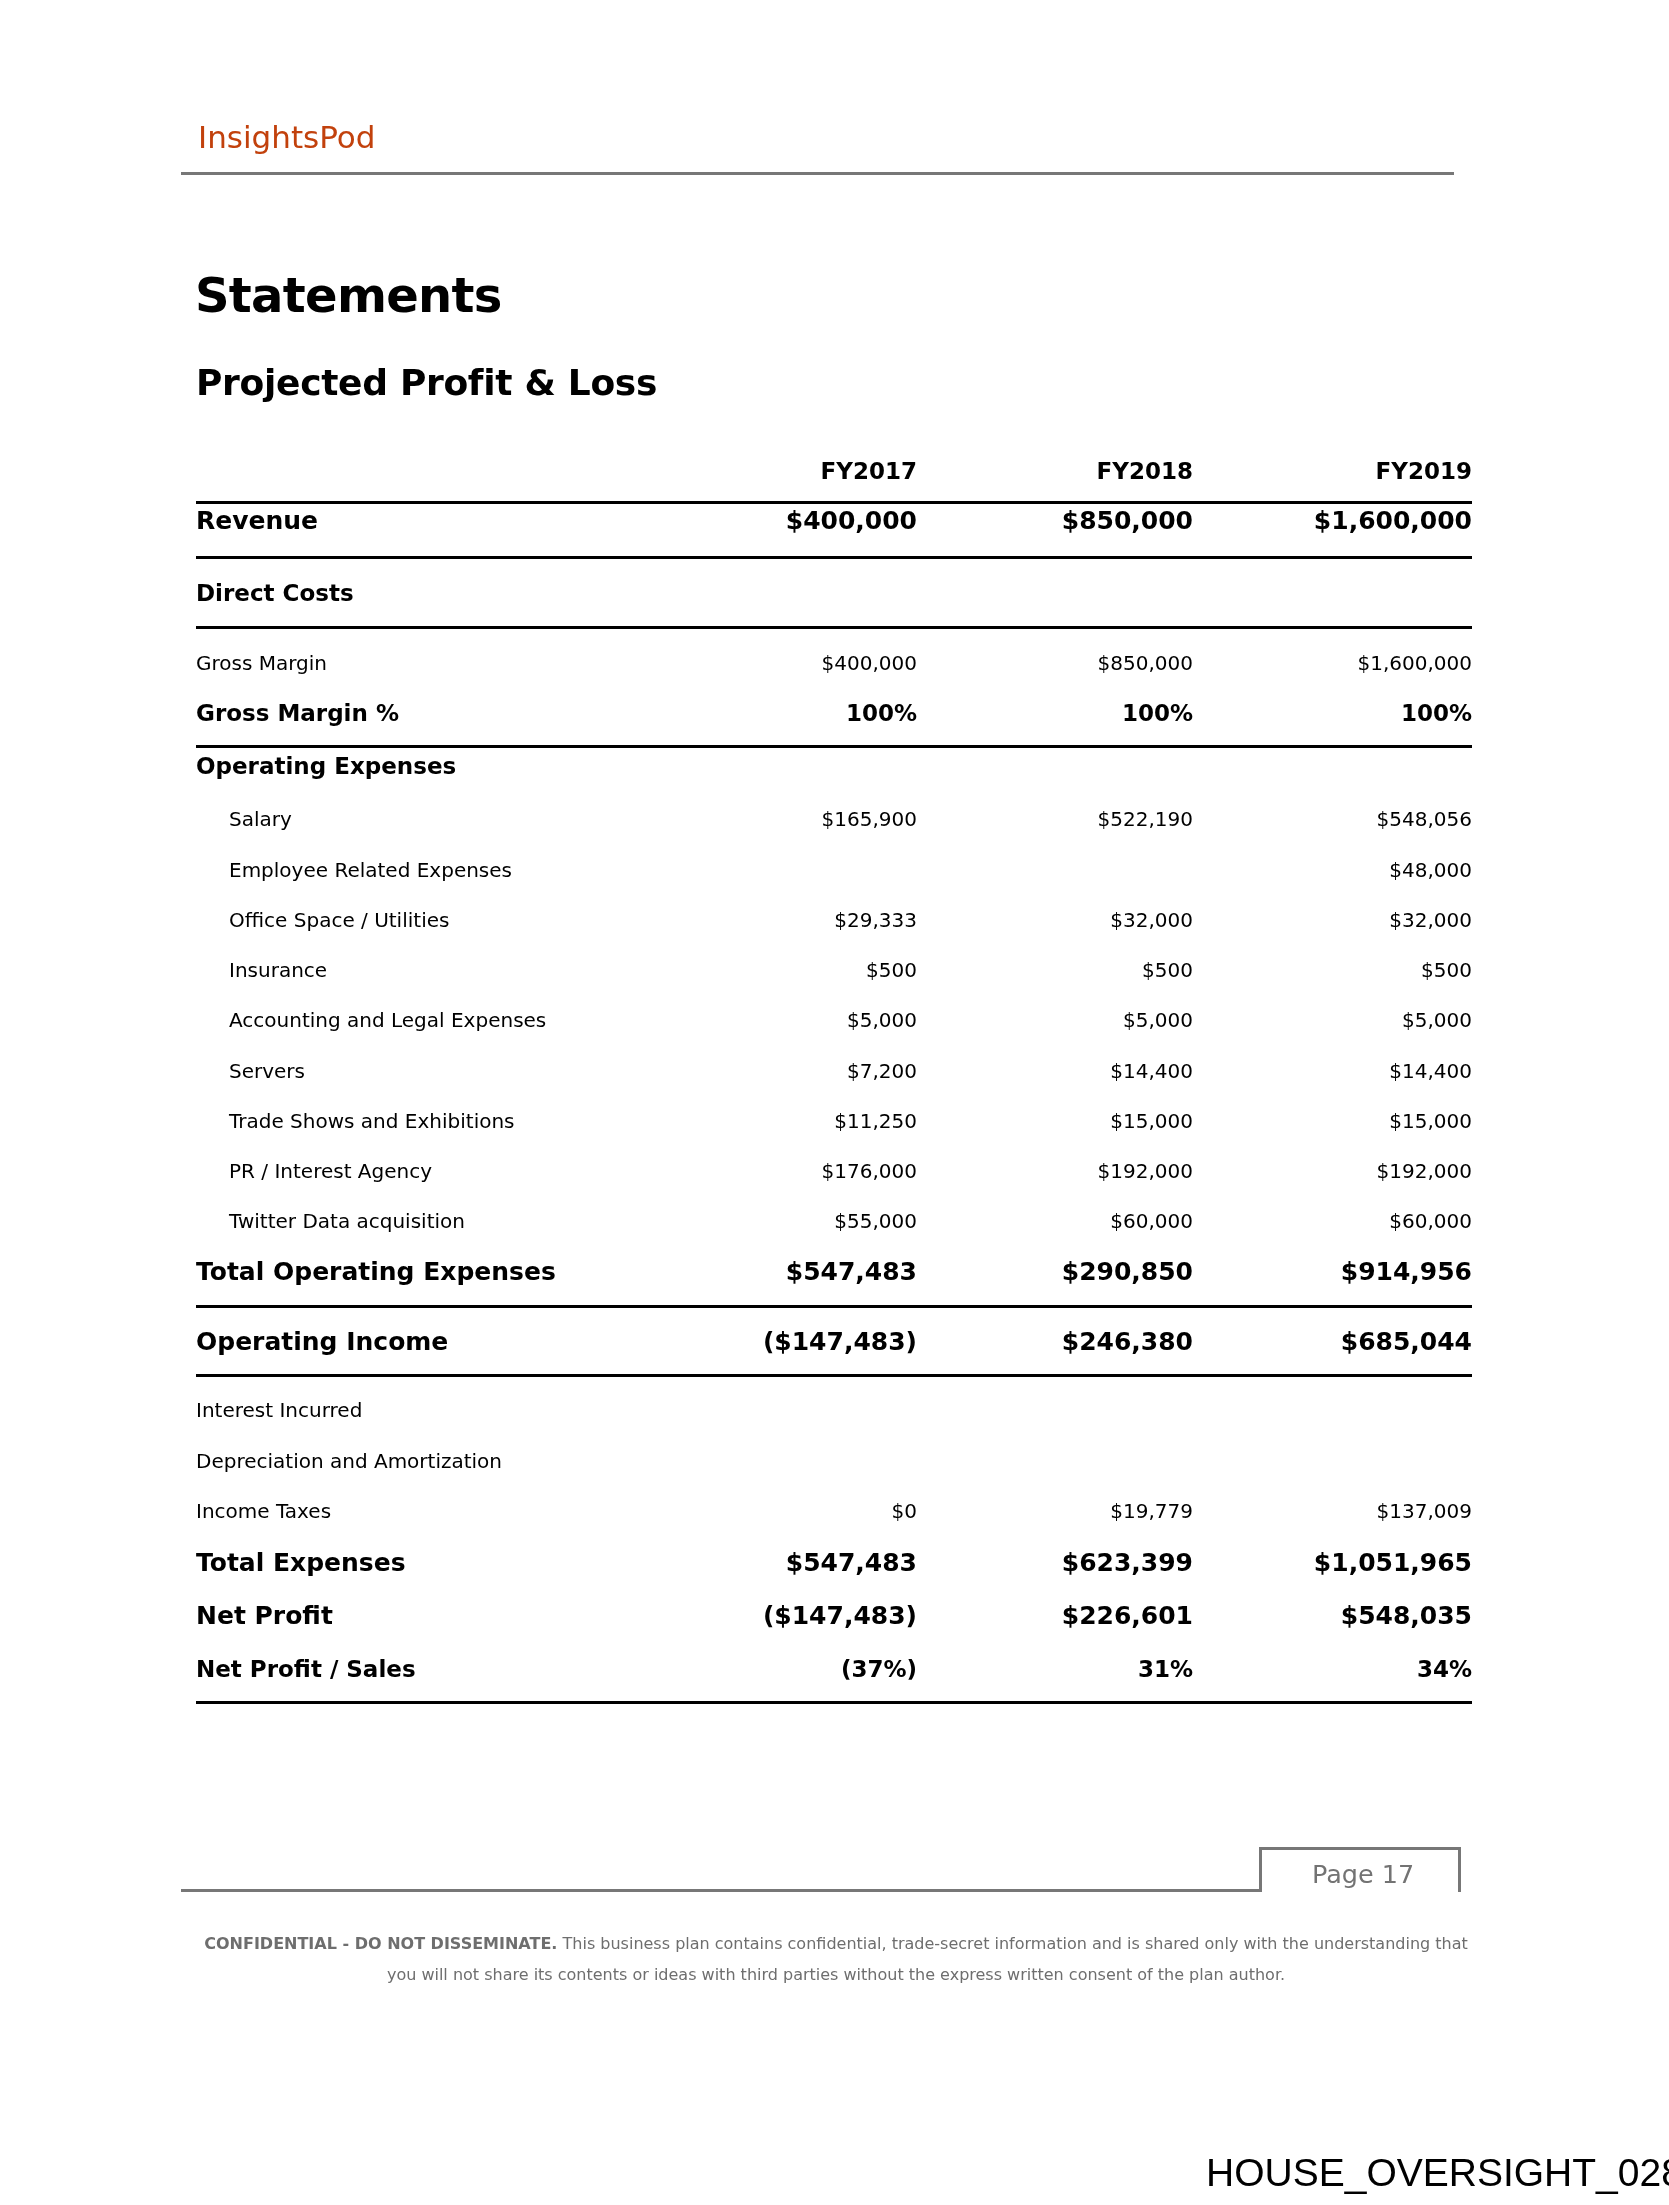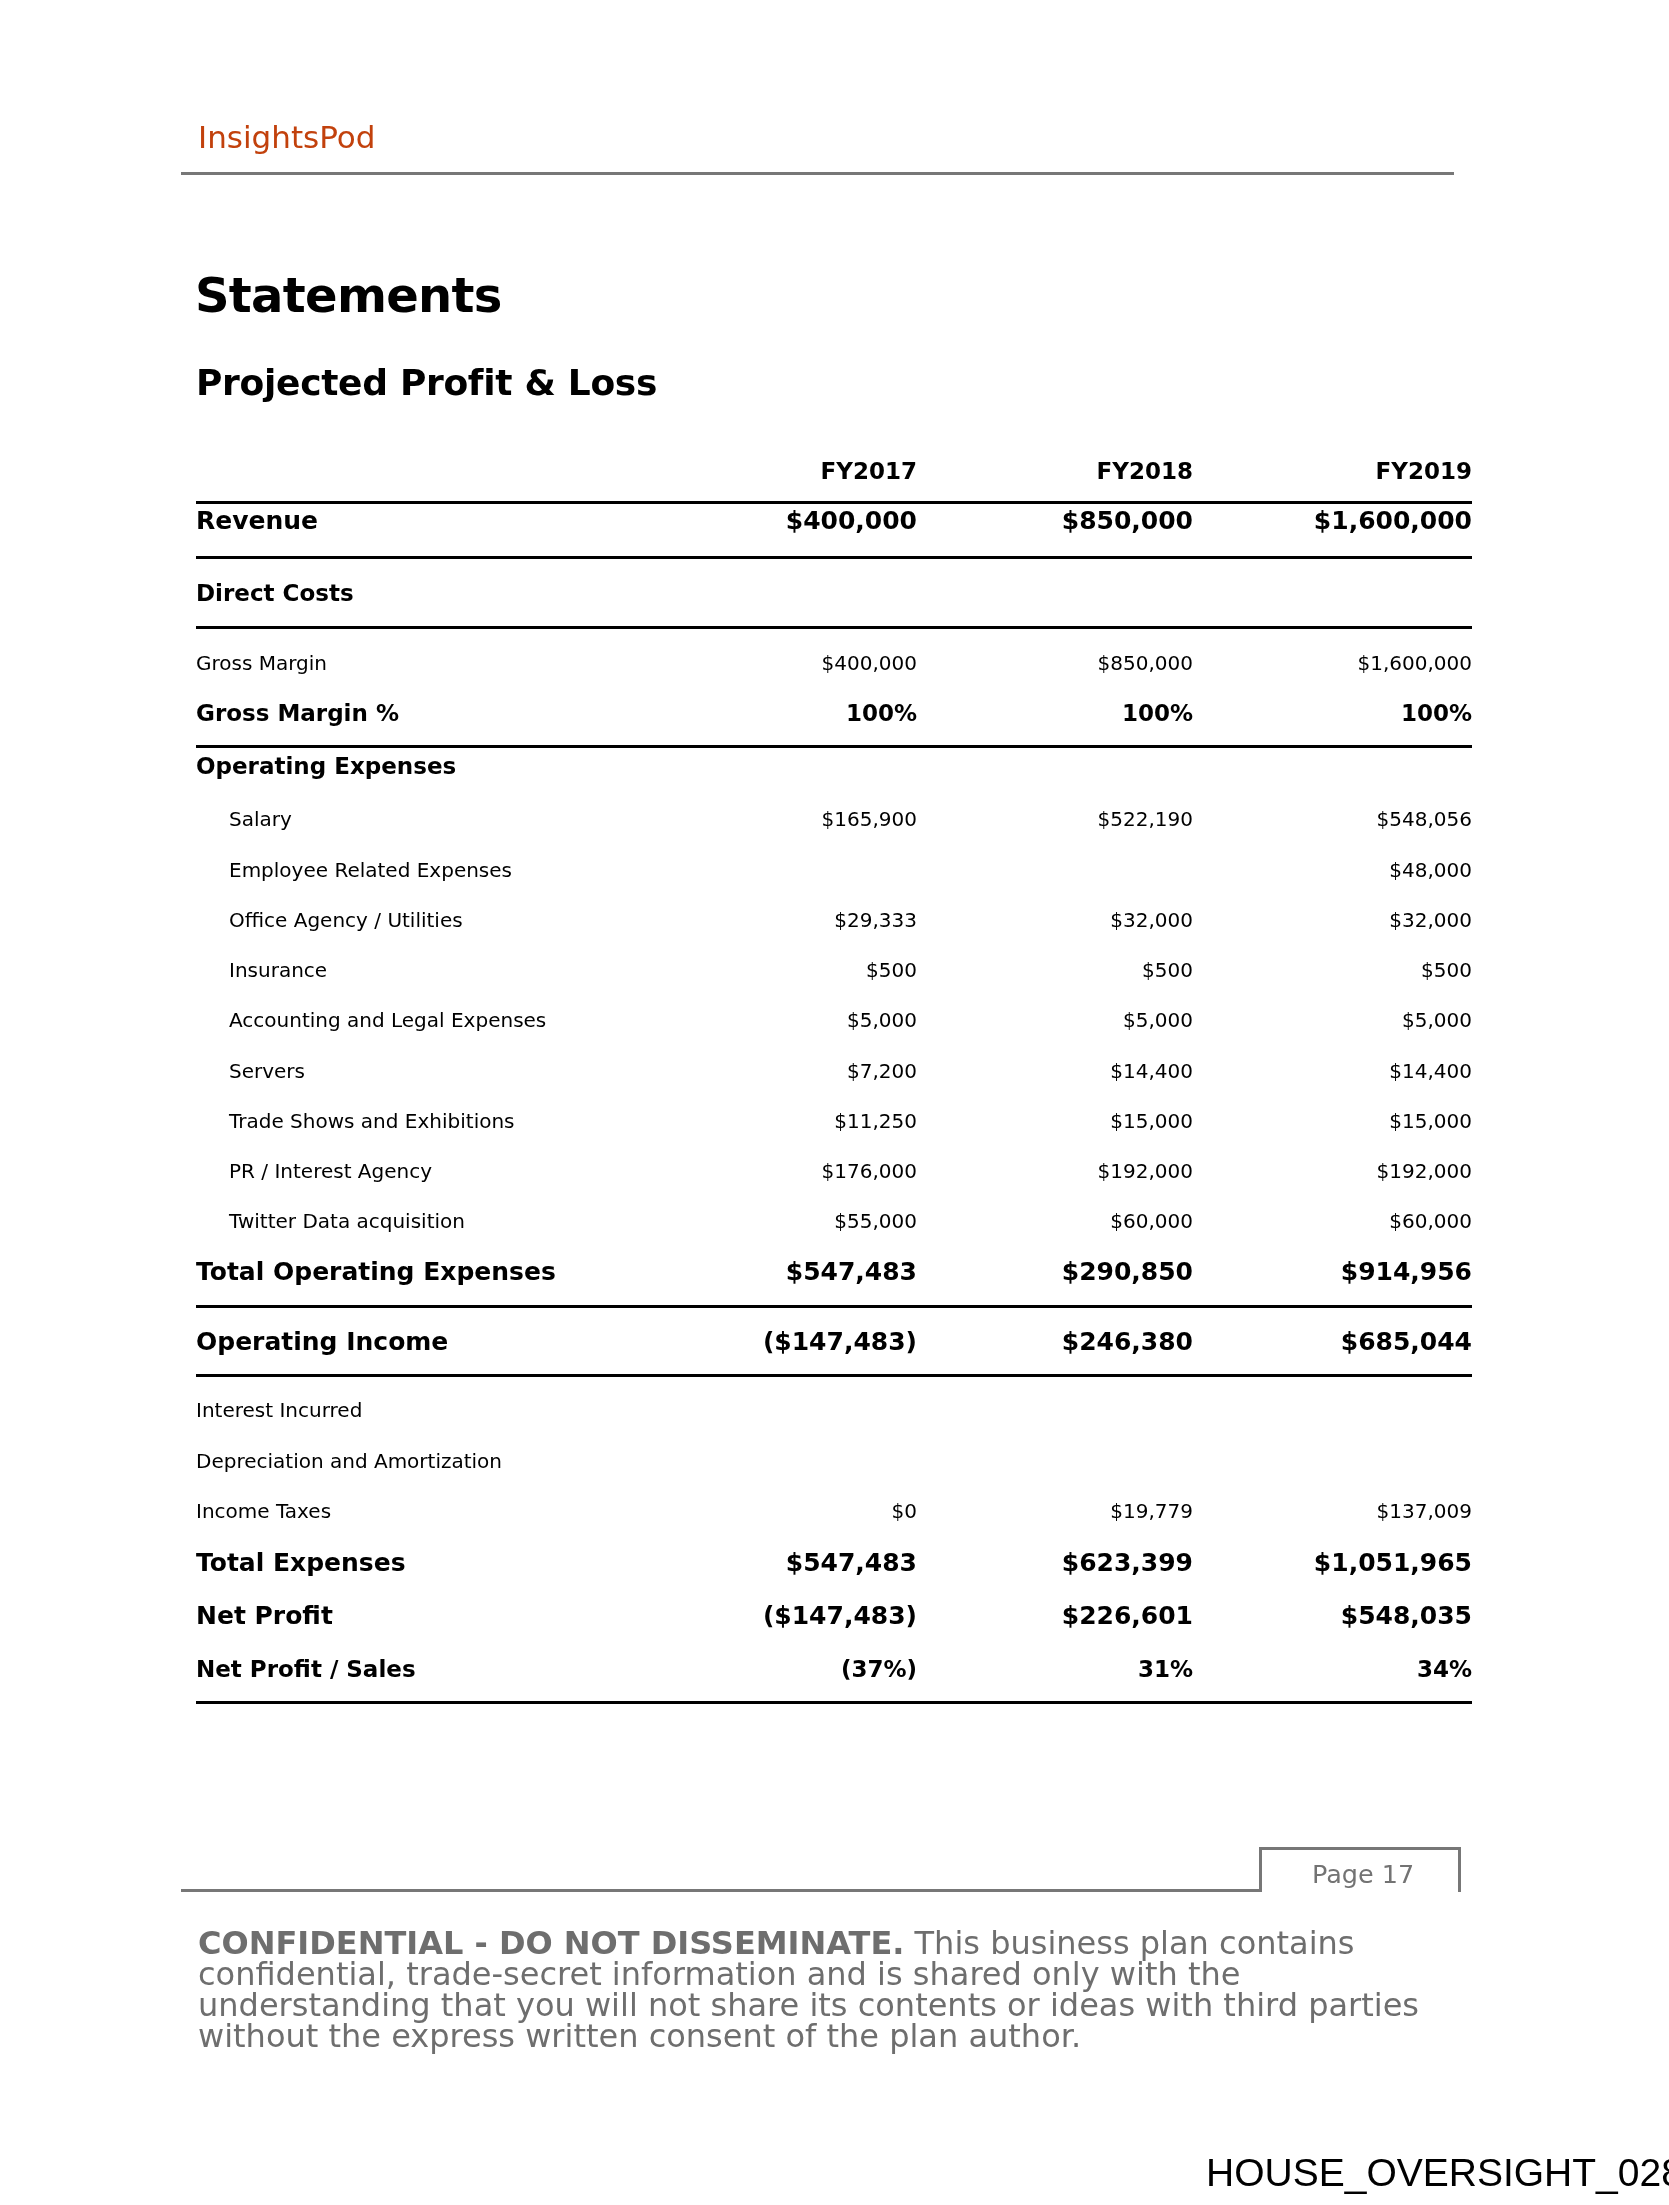--- a/index.html
+++ b/index.html
@@ -22,22 +22,22 @@
   .row .v2 { right: 0; }
   .row.reg { font-size: 20px; }
   .row.bold { font-size: 23px; font-weight: bold; }
   .row.big { font-size: 25px; font-weight: bold; }
   .rule { position: absolute; left: 0; width: 1276px; height: 2.6px; background: #000; }
 
   .ftr-rule { left: 181px; top: 1889px; width: 1081px; height: 3.3px; background: #777777; }
   .pg-box { left: 1259px; top: 1847px; width: 196px; height: 42px;
             border-top: 3.3px solid #777777; border-left: 3.3px solid #777777; border-right: 3.3px solid #777777; }
   .pg-num { left: 1312px; top: 1859px; font-size: 25.5px; color: #737373; }
-  .disclaimer { left: 198px; top: 1928px; width: 1276px; font-size: 32px; line-height: 31px;
-                color: #6e6e6e; white-space: normal; }
+  .disclaimer { left: 198px; top: 1928px; width: 1276px; font-size: 16px; line-height: 31px;
+                color: #6e6e6e; white-space: normal; text-align: center; }
   .disclaimer b { font-weight: bold; }
   .stamp { left: 1206px; top: 2151px; font-family: "Liberation Sans", sans-serif; font-size: 39px; color: #000; }
 </style>
 </head>
 <body>
 
 <div class="abs brand">InsightsPod</div>
 <div class="abs hdr-rule"></div>
 
 <div class="abs title">Statements</div>
@@ -90,21 +90,21 @@
     <span class="v v1">$522,190</span>
     <span class="v v2">$548,056</span>
   </div>
   <div class="row reg indent" style="top:880px">
     <span class="lbl">Employee Related Expenses</span>
     <span class="v v0"></span>
     <span class="v v1"></span>
     <span class="v v2">$48,000</span>
   </div>
   <div class="row reg indent" style="top:930px">
-    <span class="lbl">Office Agency / Utilities</span>
+    <span class="lbl">Office Space / Utilities</span>
     <span class="v v0">$29,333</span>
     <span class="v v1">$32,000</span>
     <span class="v v2">$32,000</span>
   </div>
   <div class="row reg indent" style="top:980px">
     <span class="lbl">Insurance</span>
     <span class="v v0">$500</span>
     <span class="v v1">$500</span>
     <span class="v v2">$500</span>
   </div>

